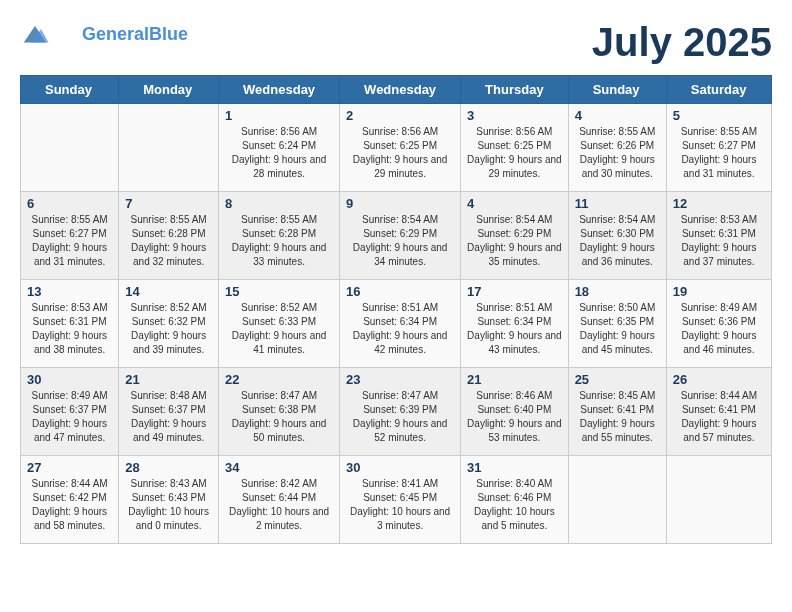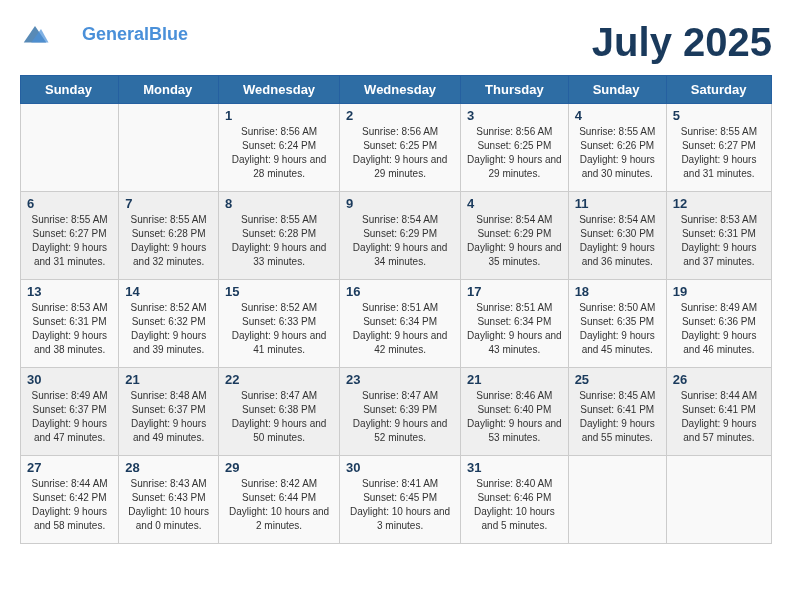--- a/index.html
+++ b/index.html
@@ -242,21 +242,21 @@
       <tr>
         <td>
           <span class="day-num">27</span>
           <div class="day-info">Sunrise: 8:44 AM<br>Sunset: 6:42 PM<br>Daylight: 9 hours and 58 minutes.</div>
         </td>
         <td>
           <span class="day-num">28</span>
           <div class="day-info">Sunrise: 8:43 AM<br>Sunset: 6:43 PM<br>Daylight: 10 hours and 0 minutes.</div>
         </td>
         <td>
-          <span class="day-num">29</span>
+          <span class="day-num">34</span>
           <div class="day-info">Sunrise: 8:42 AM<br>Sunset: 6:44 PM<br>Daylight: 10 hours and 2 minutes.</div>
         </td>
         <td>
           <span class="day-num">30</span>
           <div class="day-info">Sunrise: 8:41 AM<br>Sunset: 6:45 PM<br>Daylight: 10 hours and 3 minutes.</div>
         </td>
         <td>
           <span class="day-num">31</span>
           <div class="day-info">Sunrise: 8:40 AM<br>Sunset: 6:46 PM<br>Daylight: 10 hours and 5 minutes.</div>
         </td>

